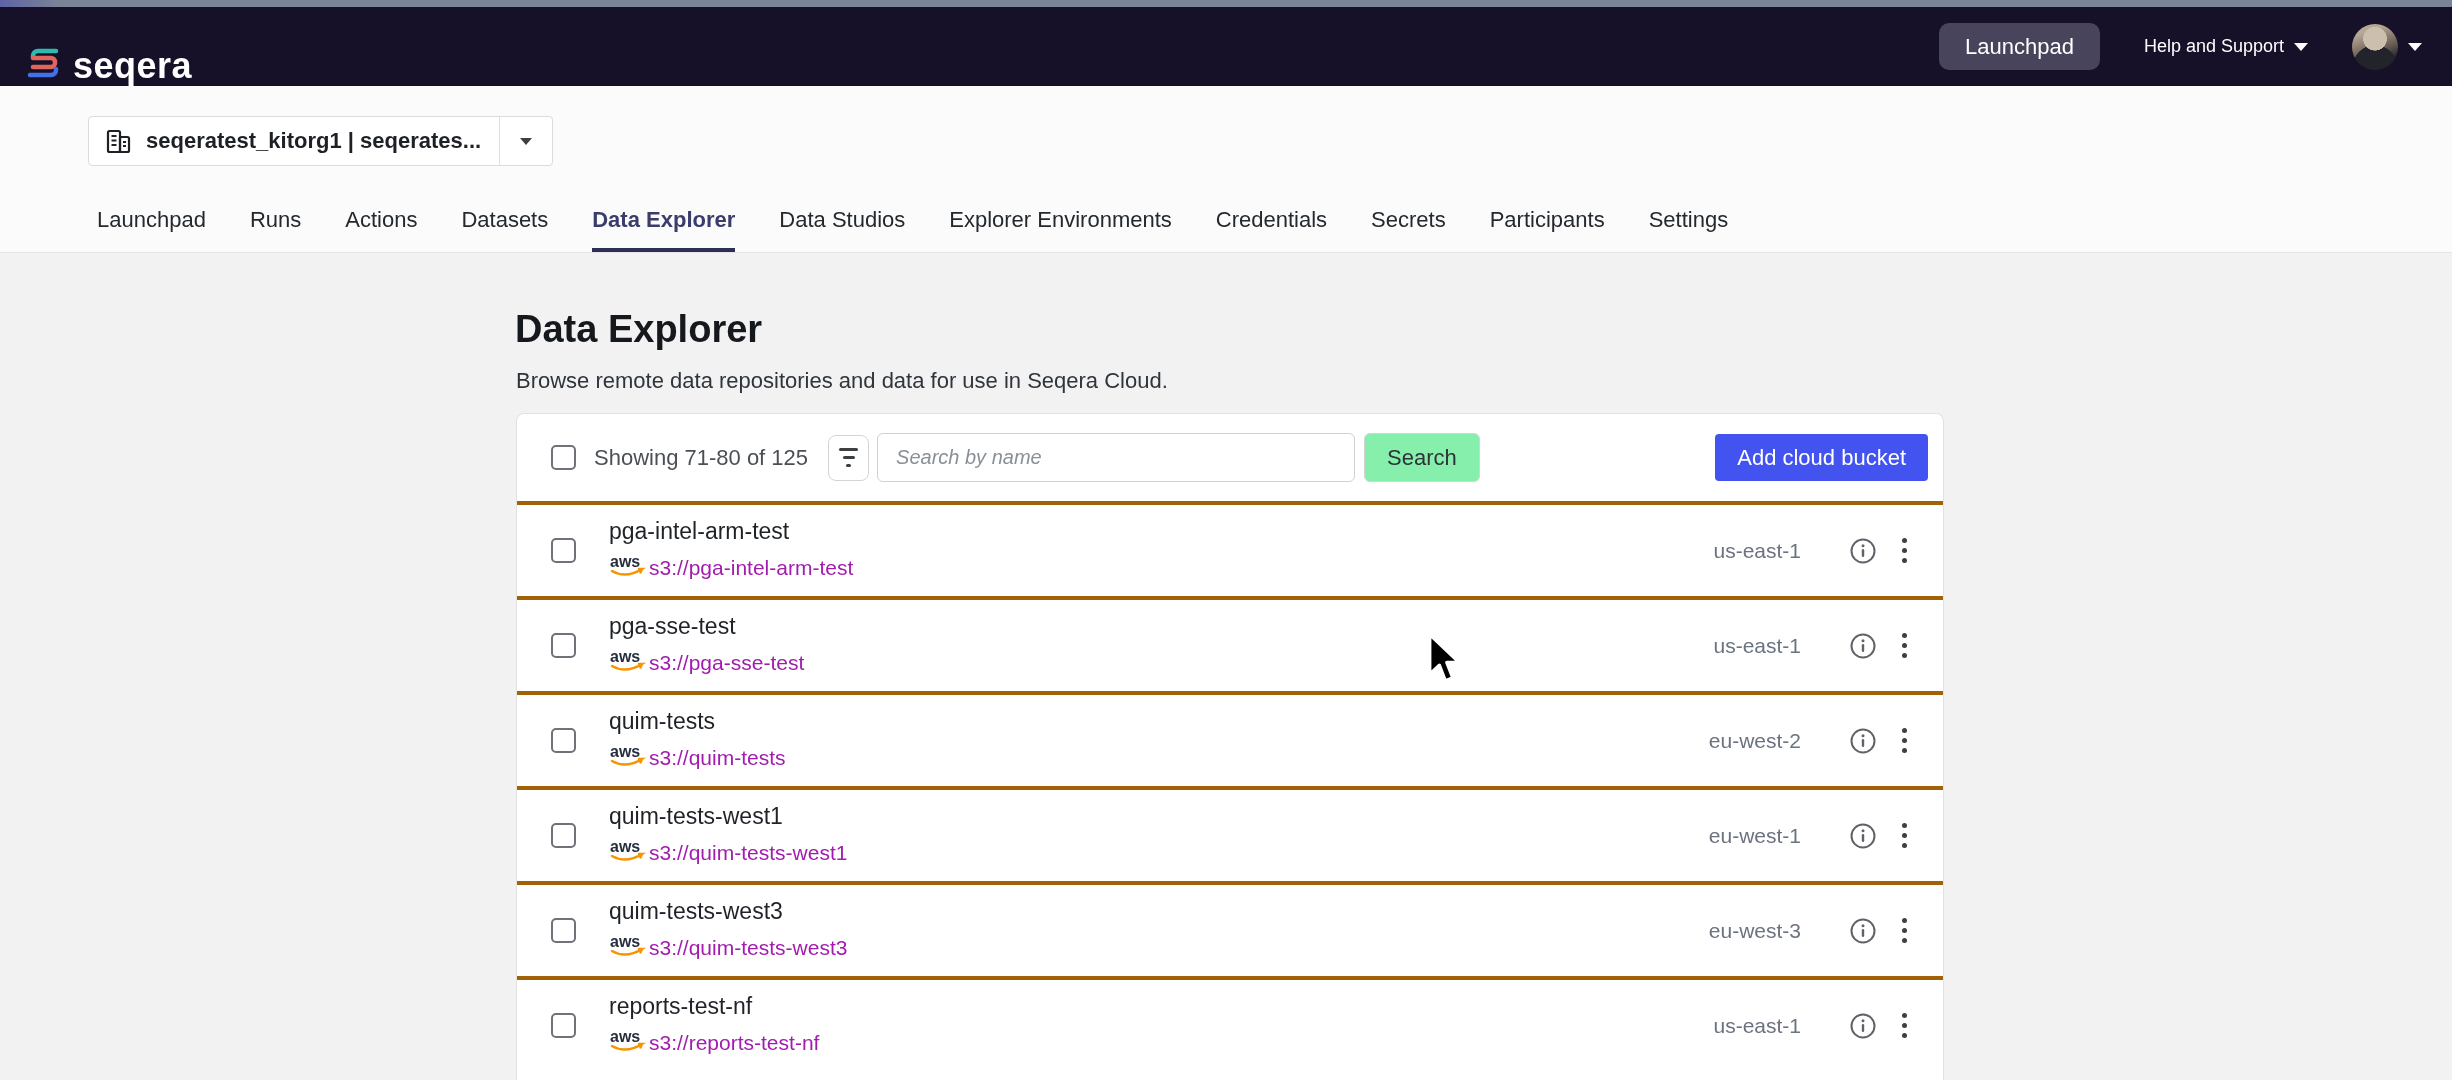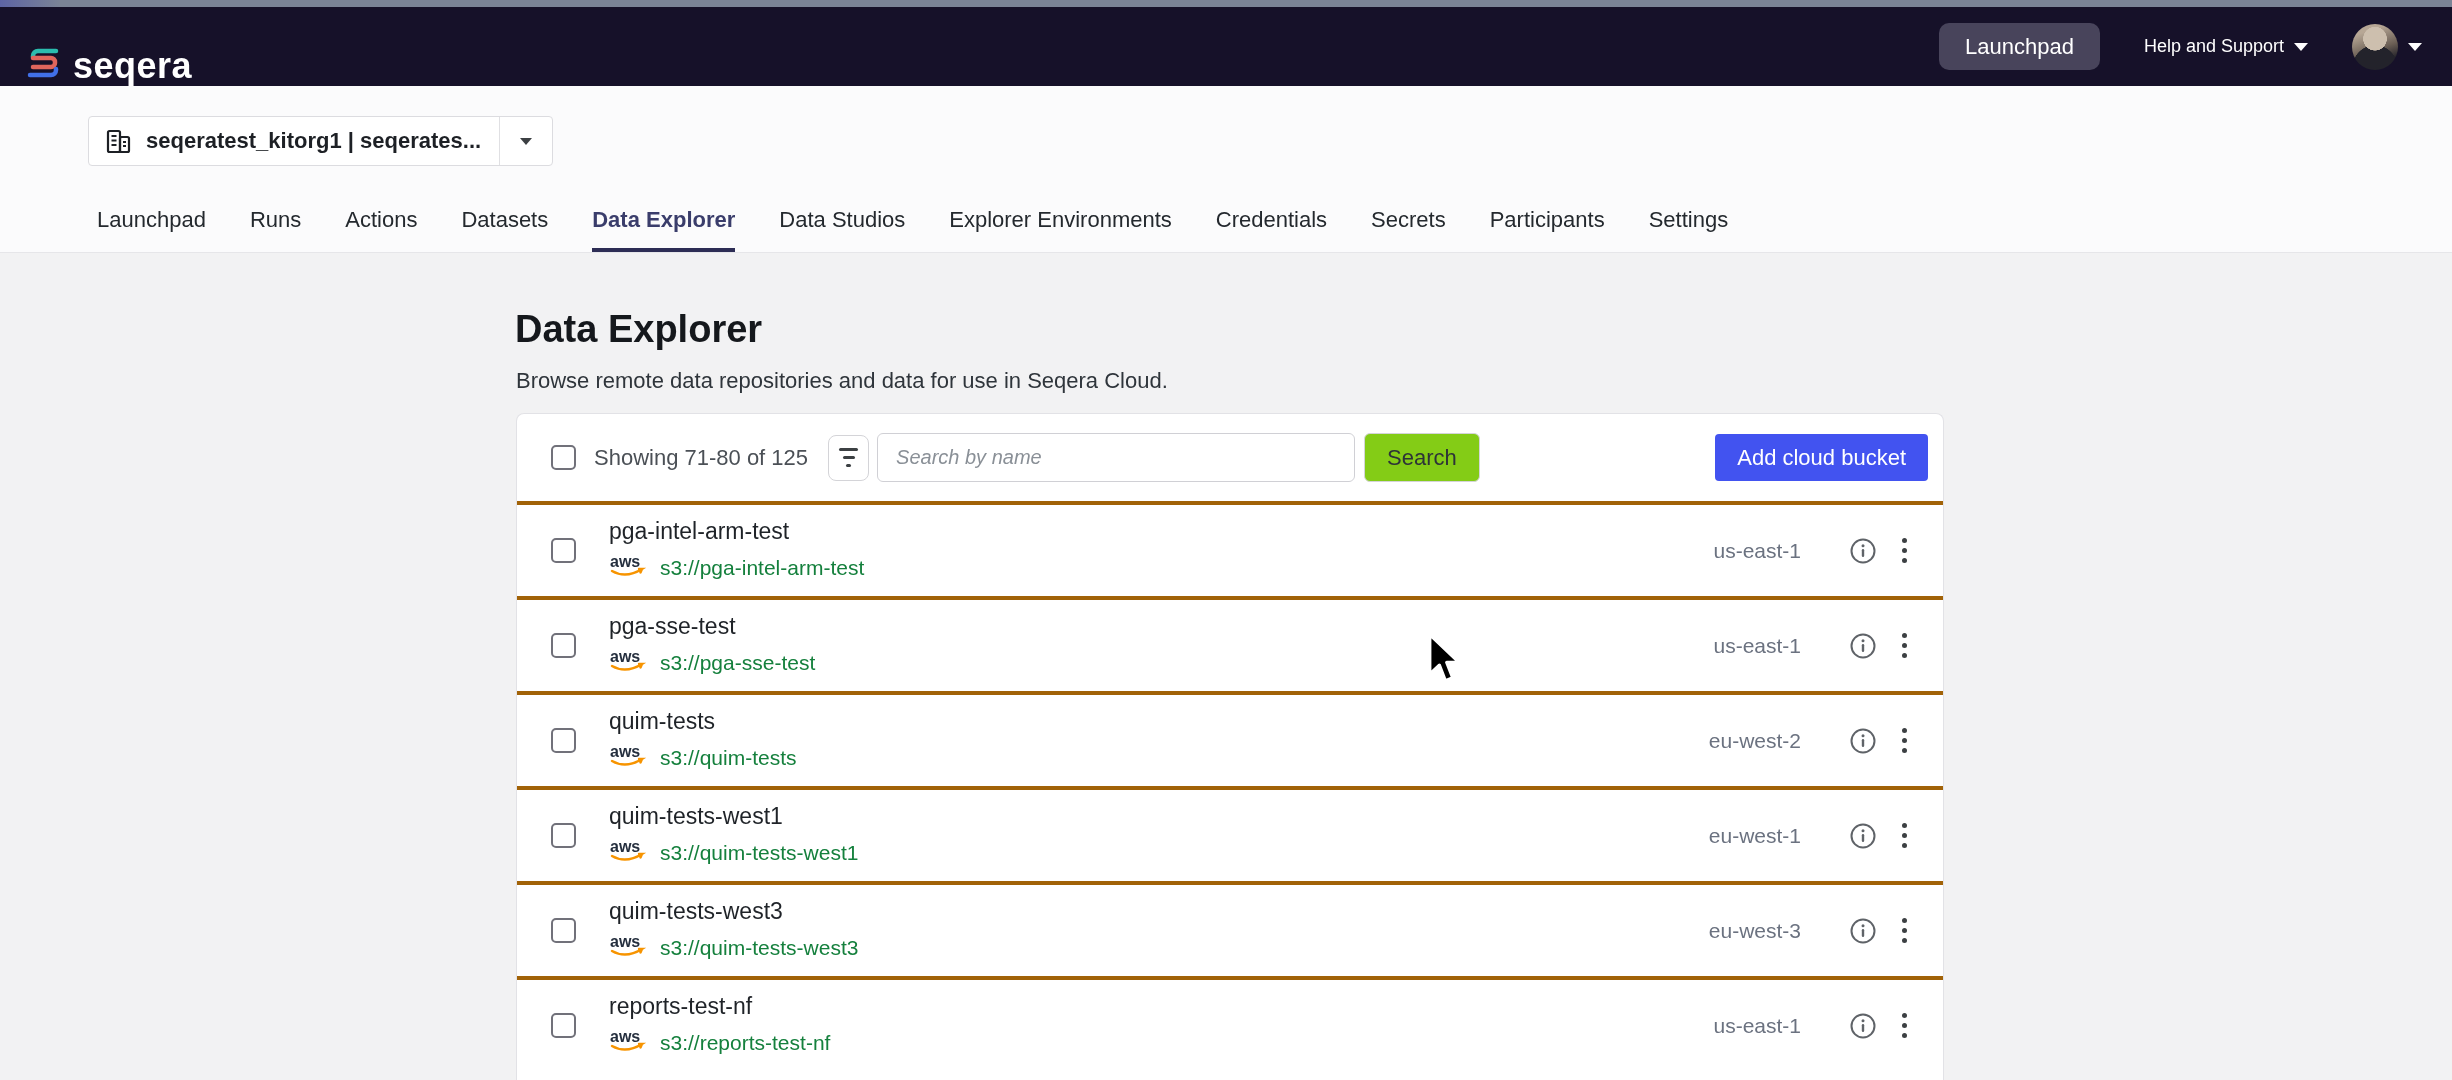--- a/index.html
+++ b/index.html
@@ -55,31 +55,31 @@
   .checkbox { width:25px; height:25px; border:2px solid #71717a; border-radius:5px; background:#fff; cursor:pointer; flex:none; }
   .toolbar .checkbox { margin-left:34px; }
   .showing-text { margin-left:18px; font-size:22px; color:#4b5056; white-space:nowrap; }
   .filter-btn { margin-left:20px; width:41px; height:46px; background:#fff; border:1px solid #d4d4d8;
     border-radius:8px; display:flex; flex-direction:column; align-items:center; justify-content:center; gap:5px; cursor:pointer; }
   .filter-btn i { display:block; height:3px; background:#3c4043; border-radius:2px; }
   .filter-btn i:nth-child(1){ width:19px; } .filter-btn i:nth-child(2){ width:12px; } .filter-btn i:nth-child(3){ width:5px; }
   .search-input { margin-left:8px; width:478px; height:49px; border:1px solid #d0d0d5; border-radius:6px;
     padding:0 18px; font-size:20px; font-style:italic; color:#3a3f45; font-family:"Liberation Sans",sans-serif; }
   .search-input::placeholder { color:#8a9097; font-style:italic; }
-  .search-btn { margin-left:9px; height:49px; padding:0 22px; background:#84cc16; border:1px solid #d4d4d8;
+  .search-btn { margin-left:9px; height:49px; padding:0 22px; background:#86efac; border:1px solid #d4d4d8;
     border-radius:6px; font-size:22px; color:#2d3338; cursor:pointer; }
   .add-btn { margin-left:auto; margin-right:15px; height:47px; padding:0 22px; background:#4253f0; color:#fff;
     border:none; border-radius:4px; font-size:22px; cursor:pointer; }
 
   .bucket-row { height:95px; border-top:4px solid #a16207; display:flex; align-items:center; background:#fff; }
   .bucket-row .checkbox { margin-left:34px; }
   .bucket-main { margin-left:33px; display:flex; flex-direction:column; gap:7px; }
   .bucket-name { font-size:23px; color:#1f2328; }
-  .bucket-sub { display:flex; align-items:center; gap:11px; }
-  .bucket-uri { font-size:21px; color:#15803d; }
+  .bucket-sub { display:flex; align-items:center; }
+  .bucket-uri { font-size:21px; color:#a21caf; }
   .bucket-region { margin-left:auto; width:170px; text-align:right; font-size:21px; color:#6b7280; }
   .info-btn { margin-left:48px; width:28px; height:28px; display:flex; align-items:center; justify-content:center; cursor:pointer; }
   .kebab-btn { margin-left:16px; margin-right:28px; width:22px; height:34px; display:flex; flex-direction:column;
     align-items:center; justify-content:center; gap:5px; cursor:pointer; }
   .kebab-btn b { width:5px; height:5px; border-radius:50%; background:#3c4043; }
 
   .mouse-cursor { position:absolute; left:1425px; top:633px; z-index:70; pointer-events:none; }
 </style>
 </head>
 <body>

